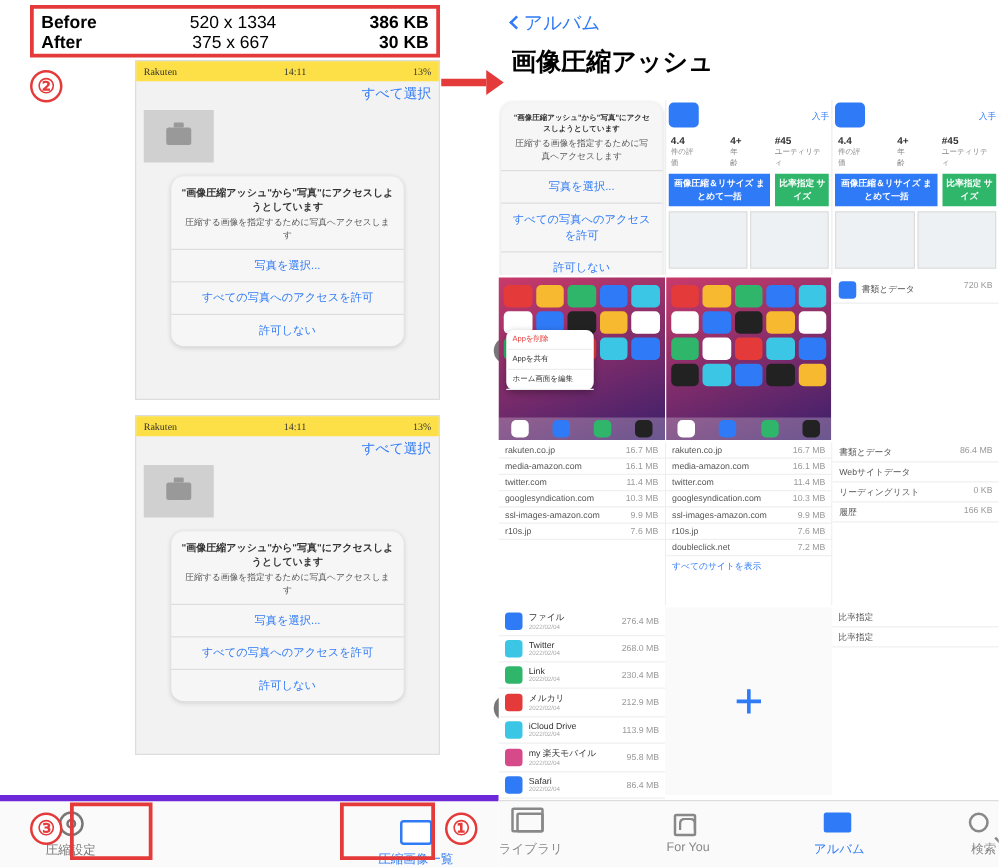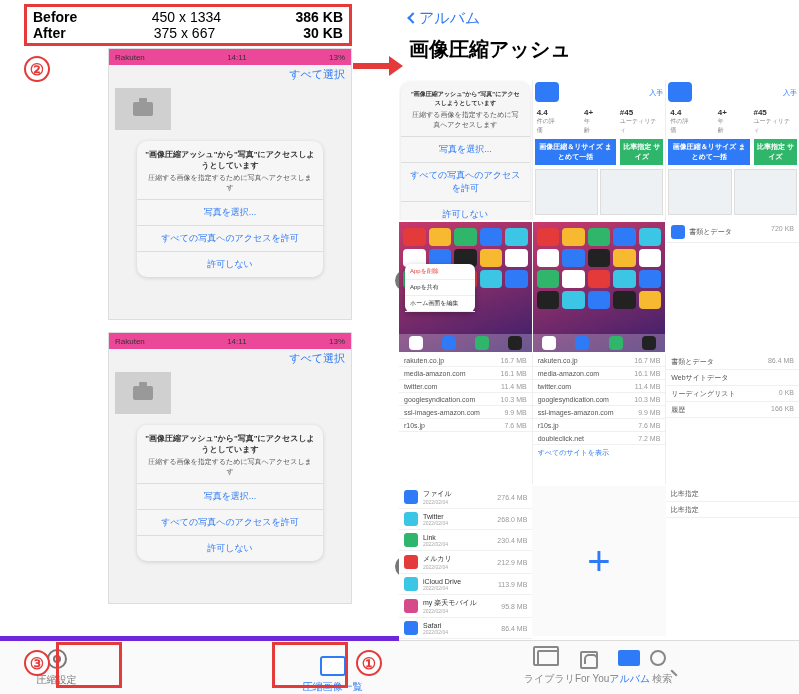--- a/index.html
+++ b/index.html
@@ -34,23 +34,24 @@
   .badge-2 { left: 24px; top: 56px; }
   .badge-3 { left: 24px; top: 650px; }
   .badge-1 { left: 356px; top: 650px; }
   .mini-phone {
     position:absolute; left:108px; width:244px; height:272px;
     background:#f2f2f2; border:1px solid #ddd;
   }
   .mini-phone.top { top: 48px; }
   .mini-phone.bot { top: 332px; }
   .status-bar {
-    height:16px; background:#ec4899; font-size:8px; color:#333;
+    height:16px; background:#fde047; font-size:8px; color:#333;
     display:flex; justify-content:space-between; align-items:center;
     padding:0 6px;
+    font-family:Liberation Serif, serif;
   }
   .select-all { text-align:right; padding:2px 6px; font-size:11px; color:#2f7af6; }
   .camera-box {
     width:56px; height:42px; background:#d0d0d0; margin:4px 6px;
     display:flex; align-items:center; justify-content:center;
   }
   .camera-icon { width:20px; height:14px; background:#999; border-radius:2px; position:relative; }
   .camera-icon::before { content:""; position:absolute; top:-4px; left:6px; width:8px; height:4px; background:#999; border-radius:1px;}
   .permission-dialog {
     position:absolute; top:92px; left:28px; right:28px;
@@ -157,21 +158,21 @@
   .al-meta{flex:1;color:#333;}
   .al-meta small{display:block;color:#aaa;font-size:5px;}
   .al-sz{color:#999;}
   .plus-tile{flex:1;background:#fafafa;display:flex;align-items:center;justify-content:center;}
   .big-plus{font-size:40px;color:#2f7af6;font-weight:300;}
   .ratio-list{flex:1;background:#fff;font-size:7px;}
 
   .right-tabbar{
     position:absolute;bottom:0;left:0;right:0;height:54px;
     background:#fafafa;border-top:1px solid #ddd;
-    display:flex;justify-content:center;align-items:center;
+    display:flex;justify-content:space-between;align-items:center;
   }
   .rtab{text-align:center;font-size:10px;color:#888;}
   .rtab.active{color:#2f7af6;}
   .rtab-ico{width:24px;height:20px;margin:0 auto 2px;position:relative;}
   .i-lib{border:2px solid #888;border-radius:2px;width:22px;height:16px;}
   .i-lib::after{content:"";position:absolute;left:-4px;top:-4px;width:22px;height:16px;border:2px solid #888;border-radius:2px;}
   .i-foryou{width:18px;height:18px;border:2px solid #888;border-radius:2px;}
   .i-foryou::after{content:"";position:absolute;left:4px;top:3px;width:10px;height:8px;border:2px solid #888;border-radius:5px 5px 0 0;border-bottom:none;}
   .i-album{width:22px;height:16px;background:#2f7af6;border-radius:2px;position:relative;}
   .i-album::before{content:"";position:absolute;left:-4px;top:-4px;width:22px;height:16px;background:#aecdf9;border-radius:2px;z-index:-1;}
@@ -179,21 +180,21 @@
   .i-search::after{content:"";position:absolute;right:-4px;bottom:-4px;width:8px;height:2px;background:#888;transform:rotate(45deg);}
 </style>
 </head>
 <body>
 
 <div class="left-panel">
 
   <div class="size-table">
     <div class="size-row">
       <span>Before</span>
-      <span>450 x 1334</span>
+      <span>520 x 1334</span>
       <span>386 KB</span>
     </div>
     <div class="size-row">
       <span>After</span>
       <span>375 x 667</span>
       <span>30 KB</span>
     </div>
   </div>
 
   <div class="num-badge badge-2">②</div>

